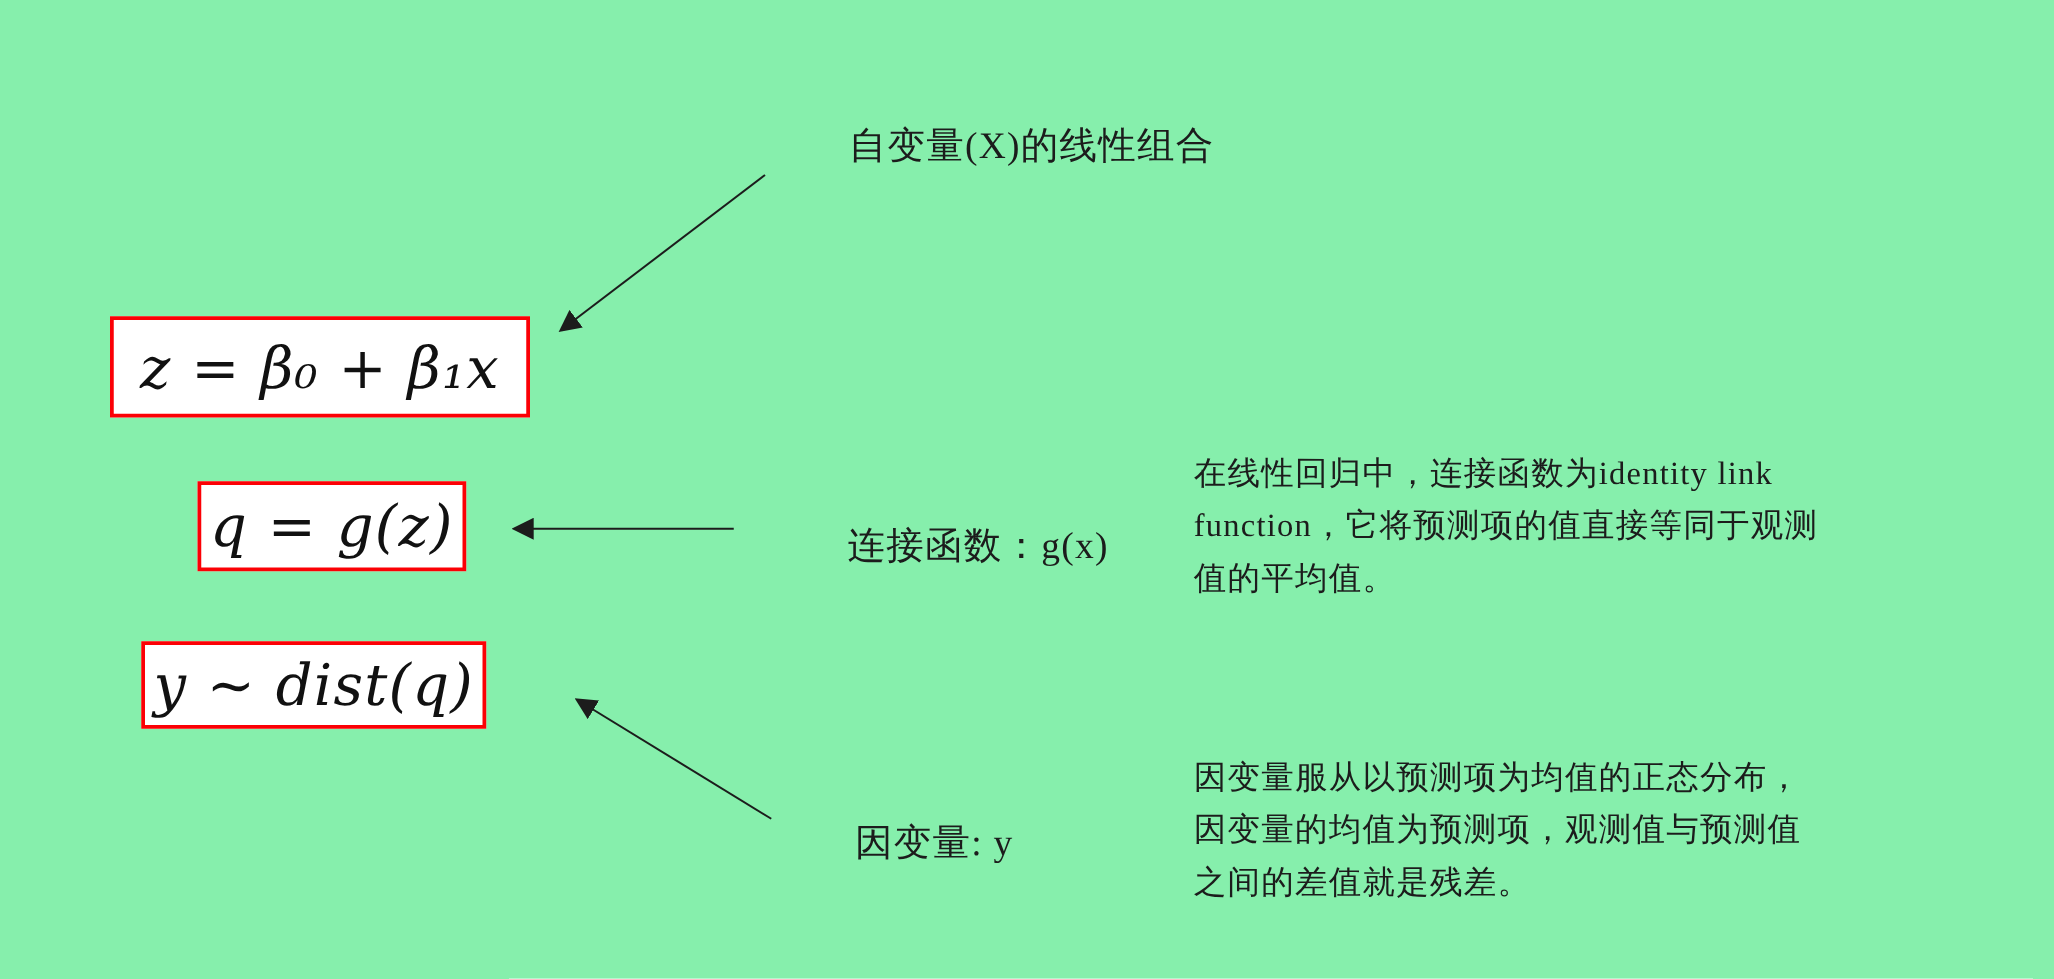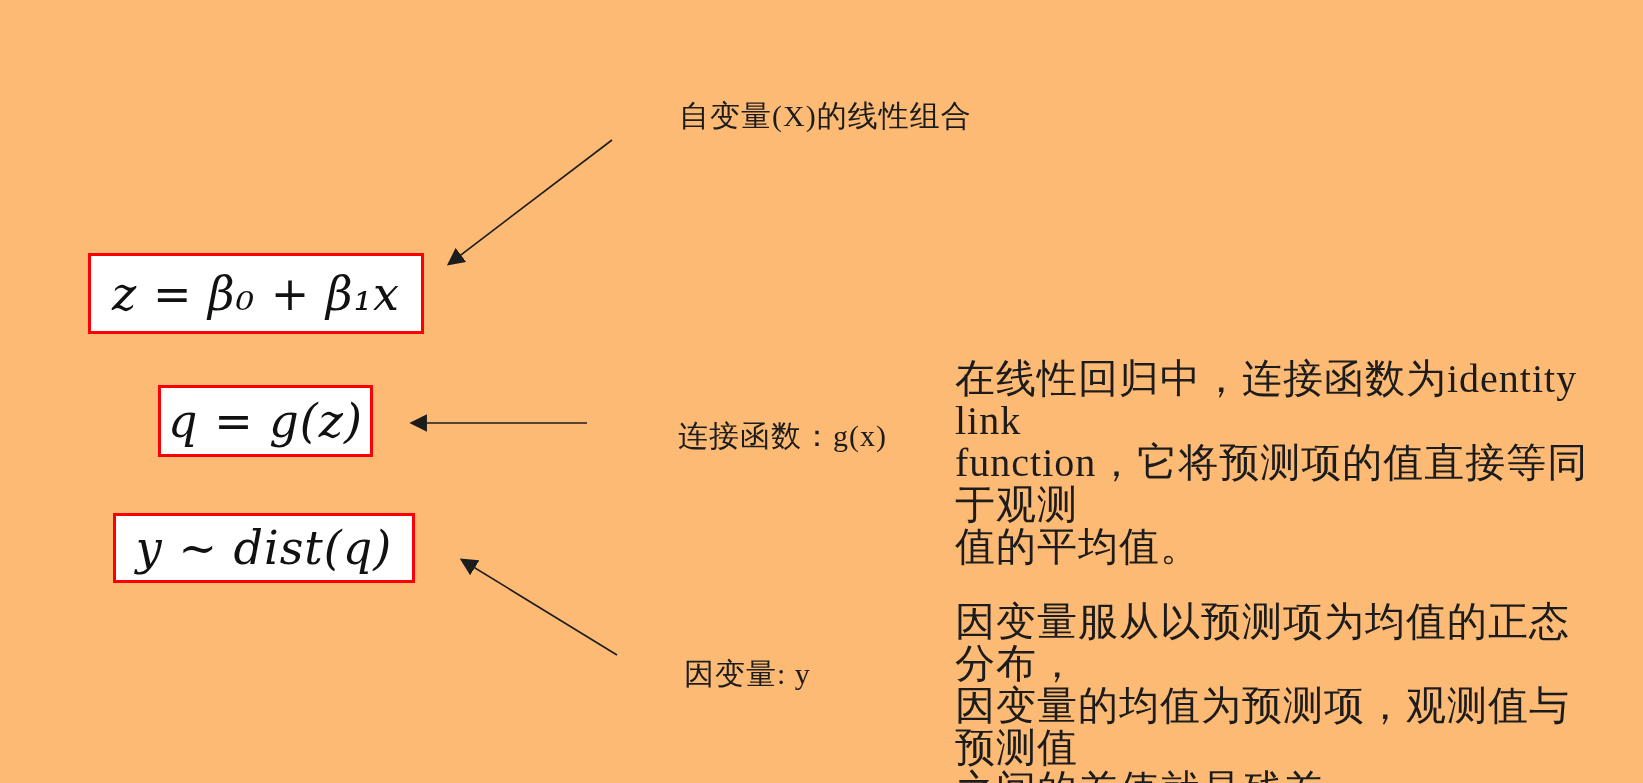--- a/index.html
+++ b/index.html
@@ -4,21 +4,21 @@
 <style>
   html, body {
     margin: 0;
     padding: 0;
     background: #ffffff;
   }
   .canvas {
     position: relative;
     width: 1643px;
     height: 783px;
-    background: #fdba74;
+    background: #86efac;
     overflow: hidden;
     color: #1c1c1c;
     font-family: "Liberation Serif", "DejaVu Serif", serif;
   }
   .arrow-layer {
     position: absolute;
     left: 0;
     top: 0;
     width: 1643px;
     height: 783px;
@@ -36,36 +36,36 @@
   .formula-text {
     font-family: "DejaVu Serif", "Liberation Serif", serif;
     font-style: italic;
     font-size: 46px;
     color: #111111;
     white-space: nowrap;
     letter-spacing: 1px;
   }
   #formula-box-1 { left: 88px;  top: 253px; width: 336px; height: 81px; }
   #formula-box-2 { left: 158px; top: 385px; width: 215px; height: 72px; }
-  #formula-box-3 { left: 113px; top: 513px; width: 302px; height: 70px; }
+  #formula-box-3 { left: 113px; top: 513px; width: 276px; height: 70px; }
 
   .cn-label {
     position: absolute;
     font-size: 30px;
     color: #1c1c1c;
     white-space: nowrap;
     letter-spacing: 1px;
   }
   #label-top    { left: 679px; top: 96px;  }
   #label-link   { left: 678px; top: 416px; }
   #label-dep    { left: 684px; top: 654px; }
 
   .cn-paragraph {
     position: absolute;
-    font-size: 40px;
+    font-size: 26px;
     line-height: 42px;
     color: #1c1c1c;
     white-space: pre-line;
     letter-spacing: 1px;
   }
   #paragraph-link { left: 955px; top: 358px; width: 640px; }
   #paragraph-dep  { left: 955px; top: 601px; width: 640px; font-family: Liberation Serif, serif; }
 </style>
 </head>
 <body>

